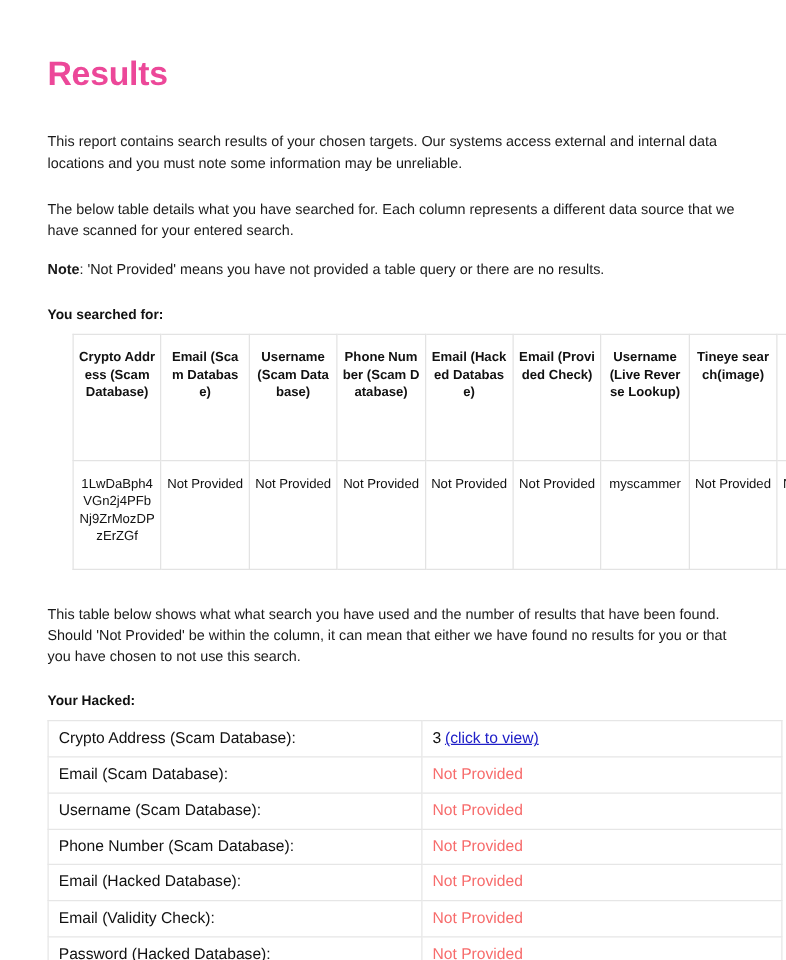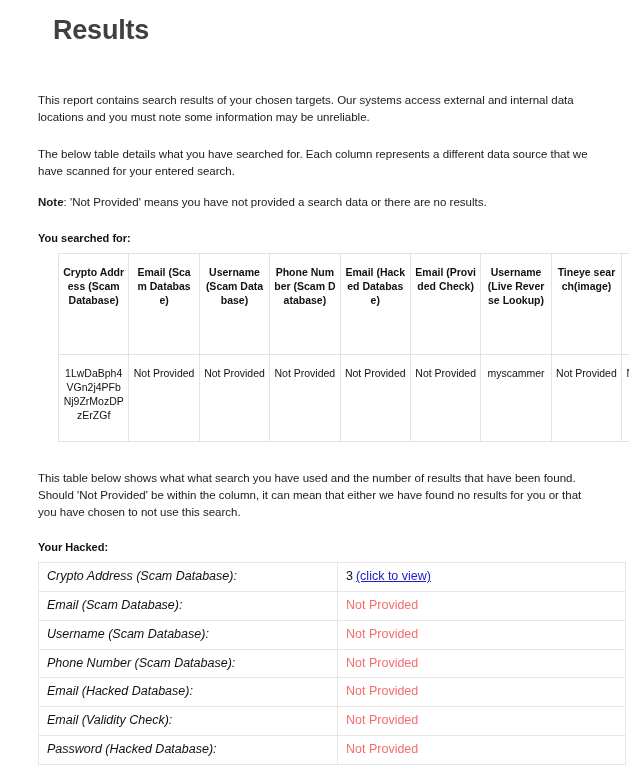--- a/index.html
+++ b/index.html
@@ -19,23 +19,24 @@
     padding: 0 38px;
     box-sizing: border-box;
     width: 629px;
   }
 
   
   .page-title {
     font-size: 27px;
     font-weight: bold;
     letter-spacing: -0.2px;
-    margin: 15px;
+    margin: 0;
+    padding-top: 44px;
     line-height: 1.15;
-    color: #404040;
+    color: #ec4899;
   }
 
   
   .para {
     font-size: 11.5px;
     line-height: 1.45;
     color: #1a1a1a;
     margin: 0;
   }
   .para-1 { padding-top: 31px; }
@@ -103,21 +104,21 @@
   }
   table.results-table td {
     border: 1px solid #e6e6e6;
     padding: 4px 8px 5px 8px;
     font-size: 12.5px;
     line-height: 1.5;
     height: 12px;
     vertical-align: middle;
     color: #111;
   }
-  td.rt-label { width: 282px; font-style: italic; }
+  td.rt-label { width: 282px; }
   td.rt-value { width: 271px; }
 
   td.rt-value.red { color: #f76c6c; }
 
   .view-link {
     color: #2020c8;
     text-decoration: underline;
     margin-left: 3px;
     cursor: pointer;
   }
@@ -127,21 +128,21 @@
 
 <div class="page">
 
   <h1 class="page-title">Results</h1>
 
   <p class="para para-1">This report contains search results of your chosen targets. Our systems access external and internal data locations and you must note some information may be unreliable.</p>
 
   <p class="para para-2">The below table details what you have searched for. Each column represents a different data source that we have scanned for your entered search.</p>
 
   <p class="para para-note">
-    <span class="note-label">Note</span><span>: 'Not Provided' means you have not provided a search data or there are no results.</span>
+    <span class="note-label">Note</span><span>: 'Not Provided' means you have not provided a table query or there are no results.</span>
   </p>
 
   <div class="searched-label">You searched for:</div>
 
   <div class="search-table-wrap">
     <table class="search-table">
       <thead>
         <tr>
           <th>Crypto Address (Scam Database)</th>
           <th>Email (Scam Database)</th>

